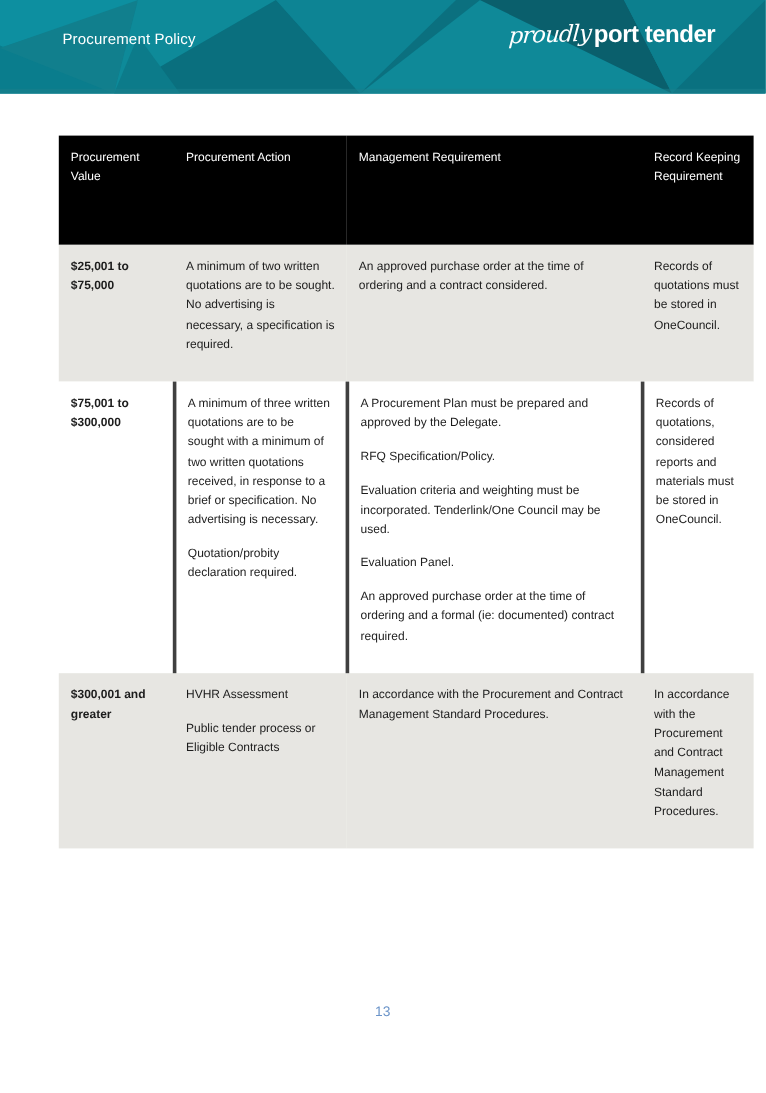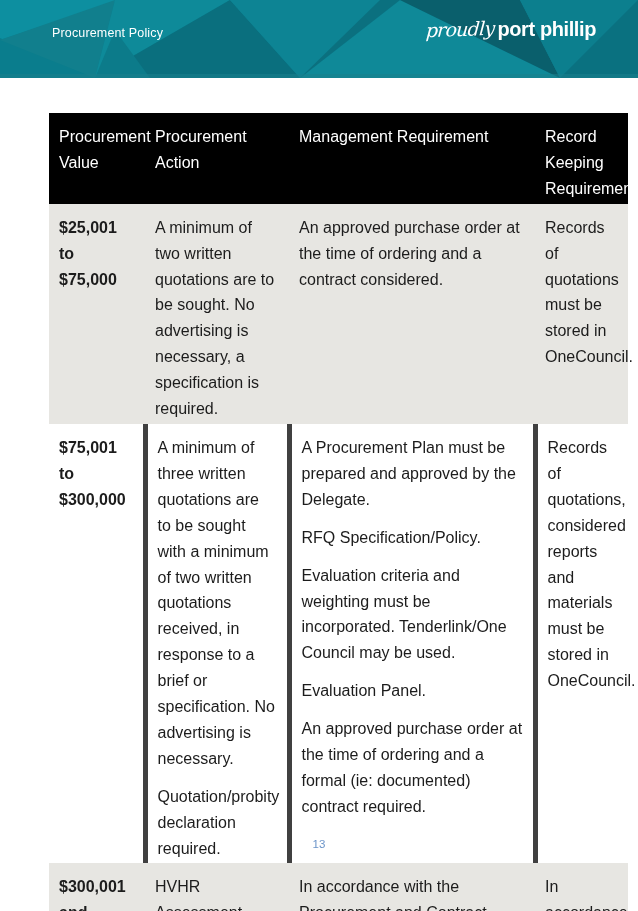--- a/index.html
+++ b/index.html
@@ -75,22 +75,22 @@
     top: 113px;
     width: 579px;
   }
   table.proc {
     border-collapse: collapse;
     width: 579px;
     table-layout: fixed;
   }
   table.proc th, table.proc td {
     vertical-align: top;
-    padding: 11px 10px 2px 10px;
-    font-size: 16px;
+    padding: 11px 10px 22px 10px;
+    font-size: 10px;
     line-height: 1.62;
     text-align: left;
     font-weight: normal;
     border: none;
     margin-top: 26px;
   }
   thead th {
     background: #000000;
     color: #ffffff;
     font-size: 11.2px;
@@ -99,21 +99,21 @@
   }
   thead th:last-child { border-right: none; }
 
   tbody td {
     color: #1c1c1c;
     border-right: 1px solid #d8d6d2;
   }
   tbody td:last-child { border-right: none; }
   tbody tr.shade td { background: #e7e6e2; }
   tbody tr.plain td { background: #ffffff; }
-  tbody tr.plain td { border-right: 5px solid #404040; }
+  tbody tr.plain td { border-right: 3px solid #404040; }
   tbody tr.plain td:last-child { border-right: none; }
 
   td.value-cell, th.value-cell {
     font-weight: bold;
   }
   tbody tr td.value-cell { font-weight: bold; }
 
   .para { margin: 0 0 12px 0; }
   .para:last-child { margin-bottom: 0; }
 
@@ -149,21 +149,21 @@
     <polygon points="300,78 400,0 560,78" fill="#0f8998"></polygon>
     <polygon points="400,0 560,78 520,0" fill="#0a5f6c"></polygon>
     <polygon points="520,0 560,78 638,0" fill="#0c7f8e"></polygon>
     <polygon points="560,78 638,0 638,78" fill="#0a7180"></polygon>
     <polygon points="380,0 400,0 300,78" fill="#0b707f"></polygon>
     <polygon points="95,78 150,78 115,30" fill="#0c7b8a"></polygon>
     <rect x="0" y="74" width="638" height="4" fill="#1b7f8c" opacity="0.55"></rect>
   </svg>
   <div class="banner-title">Procurement Policy</div>
   <div class="logo">
-    <span class="logo-script">proudly</span><span class="logo-bold">port phillip</span>
+    <span class="logo-script">proudly</span><span class="logo-bold">port tender</span>
   </div>
 </div>
 
 <div class="table-wrap">
   <table class="proc">
     <colgroup>
       <col class="col-1">
         <col class="col-2">
         <col class="col-3">
         <col class="col-4">

